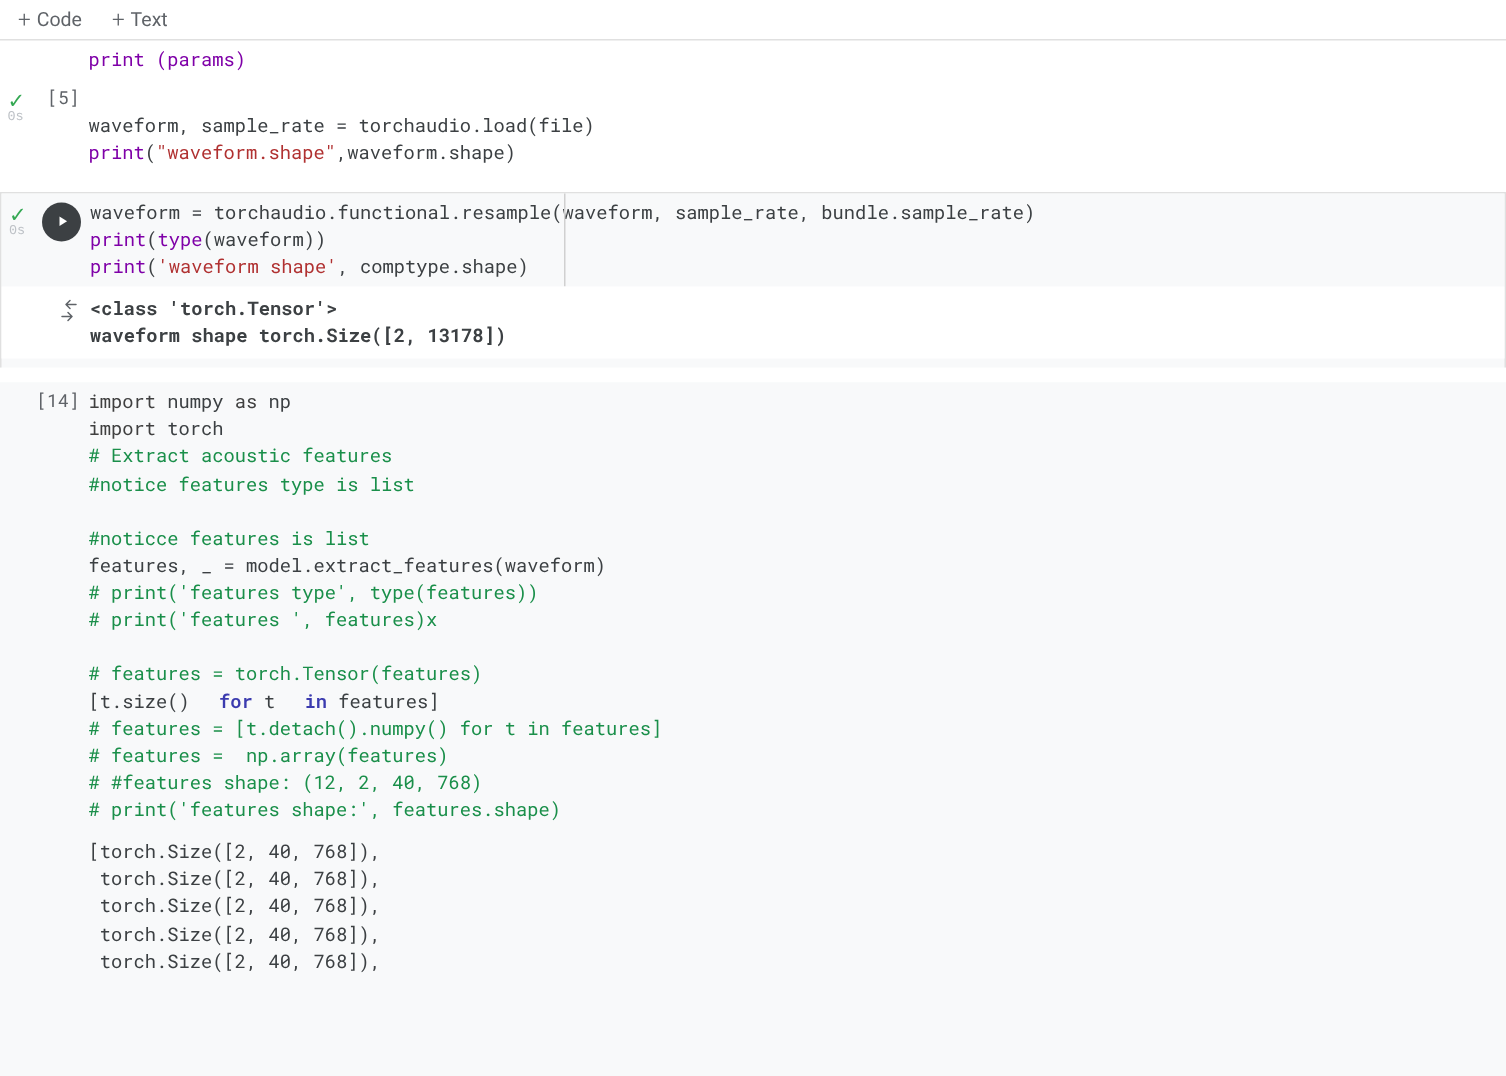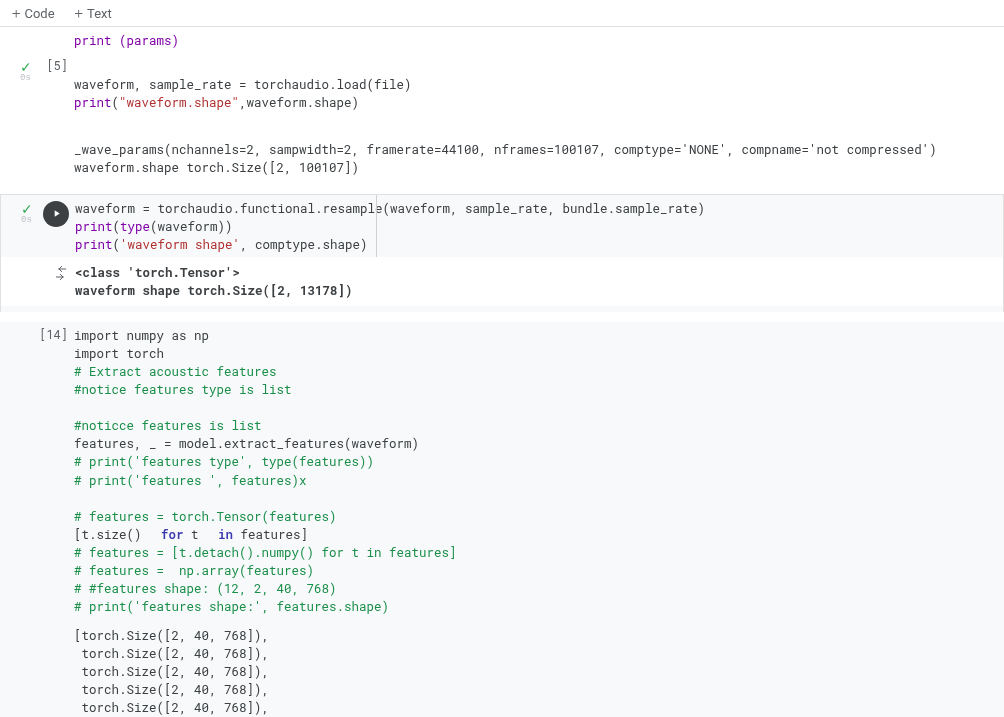--- a/index.html
+++ b/index.html
@@ -31,21 +31,21 @@
       padding: 2px 4px;
     }
     .toolbar-btn .plus {
       font-size: 15px;
       font-weight: 300;
       color: #5f6368;
     }
     .cell {
       display: flex;
       position: relative;
-      padding: 2px 16px;
+      padding: 2px 1px;
     }
     .gutter {
       width: 58px;
       flex-shrink: 0;
       display: flex;
       flex-direction: column;
       align-items: flex-end;
       padding: 2px 6px 0 0;
       position: relative;
     }
@@ -169,26 +169,20 @@
     <div class="gutter">
       <span class="check">✓</span>
       <span class="exec-time">0s</span>
       <span class="cell-number">[5]</span>
     </div>
     <div class="content code-area">
 <span>waveform, sample_rate = torchaudio.load(file)</span>
 <span class="s-builtin">print</span><span>(</span><span class="s-string">"waveform.shape"</span><span>,waveform.shape)</span>
 </div>
   </div>
-  <div class="cell">
-    <div class="gutter"></div>
-    <div class="content output-area">
-<span>_wave_params(nchannels=2, sampwidth=2, framerate=44100, nframes=100107, comptype='NONE', compname='not compressed')</span>
-<span>waveform.shape torch.Size([2, 100107])</span></div>
-  </div>
 </div>
 
 <div class="cell-block selected" style="position:relative; margin-top:6px;">
   <div class="cell code-bg" style="position:relative;">
     <div class="gutter">
       <span class="check">✓</span>
       <span class="exec-time">0s</span>
       <div class="play-btn">
         <svg viewBox="0 0 24 24">
             <path d="M8 5v14l11-7z"></path>

